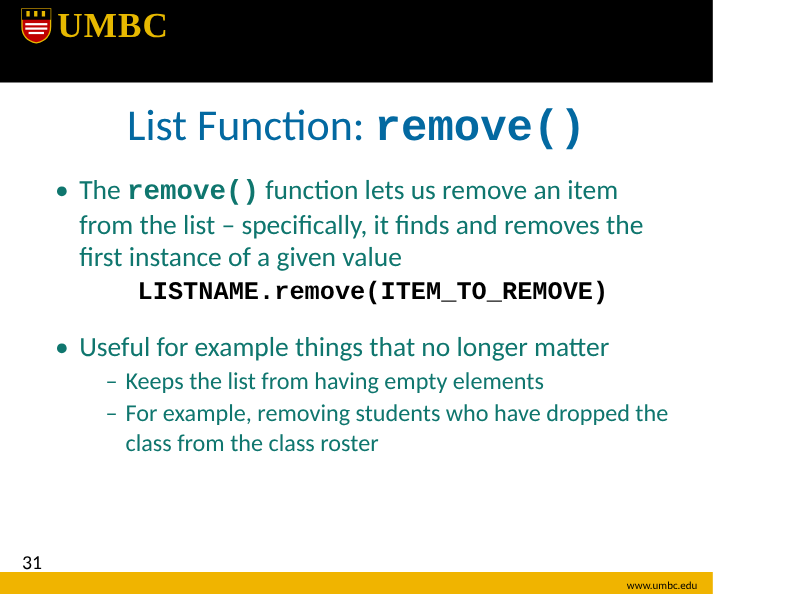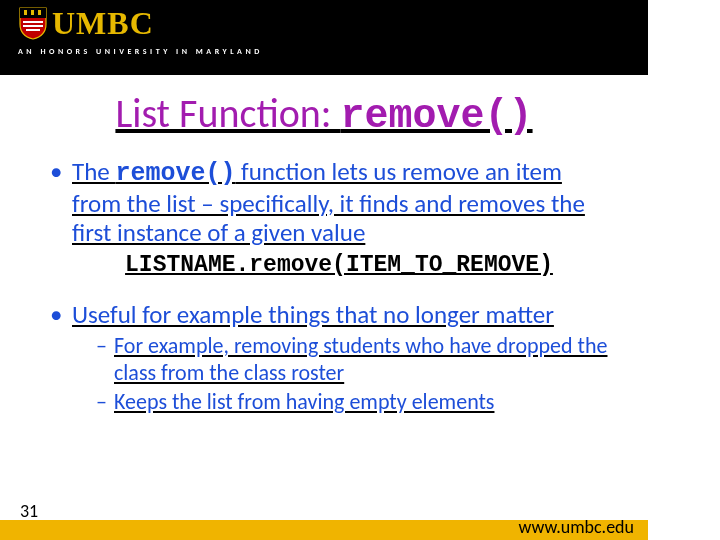--- a/index.html
+++ b/index.html
@@ -1,40 +1,40 @@
 <!DOCTYPE html>
 <html><head>
 <meta charset="utf-8">
 <style>
   * { margin: 0; padding: 0; box-sizing: border-box; }
   html, body { width: 720px; height: 540px; font-family: Calibri, Arial, sans-serif; background: #fff; overflow: hidden; }
-  .slide { position: relative; width: 648px; height: 540px; text-decoration: underline; }
+  .slide { position: relative; width: 648px; height: 540px; }
   .header-bar { background: #000; height: 75px; width: 100%; padding: 6px 0 0 18px; }
   .logo { display: flex; flex-direction: column; }
   .logo-top { display: flex; align-items: center; gap: 4px; }
   .logo-mark { display: inline-block; }
   .logo-mark svg { display: block; }
   .logo-text { font-family: Georgia, 'Times New Roman', serif; font-weight: 700; color: #e6b800; font-size: 32px; letter-spacing: 1px; line-height: 1; }
   .tagline { color: #fff; font-size: 8px; letter-spacing: 3.5px; margin-top: 6px; font-weight: 600; }
   .tagline .bold { font-weight: 800; }
-  .title { text-align: center; font-size: 40px; font-weight: 400; margin: 14px 0 18px 0; color: #a21caf; }
+  .title { text-align: center; font-size: 40px; font-weight: 400; margin: 14px 0 18px 0; color: #0369a1; }
   .title .mono { font-family: 'Courier New', monospace; font-weight: 700; }
   .content { padding: 0 40px 0 50px; }
   ul.main { list-style: none; }
-  ul.main > li { position: relative; padding-left: 22px; font-size: 25px; line-height: 1.18; color: #1d4ed8; margin-bottom: 4px; }
+  ul.main > li { position: relative; padding-left: 22px; font-size: 25px; line-height: 1.18; color: #0f766e; margin-bottom: 4px; }
   ul.main > li::before { content: "•"; position: absolute; left: 0; top: 0; font-size: 25px; }
   .mono { font-family: 'Courier New', monospace; font-weight: 700; }
   .code-line { font-family: 'Courier New', monospace; font-weight: 700; font-size: 23px; margin: 4px 0 0 20px; text-align: center; }
   .spacer { height: 22px; }
   ul.sub { list-style: none; margin: 4px 0 0 24px; }
   ul.sub > li { font-size: 22px; line-height: 1.22; padding-left: 18px; position: relative; margin-bottom: 2px; }
   ul.sub > li::before { content: "–"; position: absolute; left: 0; top: 0; }
   .footer-bar { position: absolute; bottom: 0; left: 0; width: 100%; height: 20px; background: #f0b400; }
   .page-num { position: absolute; bottom: 18px; left: 20px; font-size: 18px; color: #000; text-align: center; }
-  .footer-link { position: absolute; bottom: 2px; right: 14px; font-size: 18px; color: #000; }
+  .footer-link { position: absolute; bottom: 2px; right: 14px; font-size: 10px; color: #000; }
 </style>
 </head>
 <body>
 
 <div class="slide">
 
   <div class="header-bar">
     <div class="logo">
       <div class="logo-top">
         <span class="logo-mark">
@@ -44,24 +44,20 @@
             <rect x="6" y="4" width="3" height="5" fill="#e6b800"></rect>
             <rect x="13" y="4" width="3" height="5" fill="#e6b800"></rect>
             <rect x="20" y="4" width="3" height="5" fill="#e6b800"></rect>
             <rect x="5" y="15" width="20" height="2" fill="#fff"></rect>
             <rect x="5" y="19" width="20" height="2" fill="#fff"></rect>
             <rect x="8" y="23" width="14" height="2" fill="#fff"></rect>
           </svg>
         </span>
         <span class="logo-text">UMBC</span>
       </div>
-      <div class="tagline">
-        <span class="bold">AN HONORS UNIVERSITY</span>
-        <span>IN MARYLAND</span>
-      </div>
     </div>
   </div>
 
   <h1 class="title">
     <span>List Function: </span><span class="mono">remove()</span>
   </h1>
 
   <div class="content">
     <ul class="main">
       <li>
@@ -69,22 +65,22 @@
       </li>
     </ul>
     <div class="code-line">LISTNAME.remove(ITEM_TO_REMOVE)</div>
 
     <div class="spacer"></div>
 
     <ul class="main">
       <li>
         <span>Useful for example things that no longer matter</span>
         <ul class="sub">
+          <li>Keeps the list from having empty elements</li>
           <li>For example, removing students who have dropped the class from the class roster</li>
-          <li>Keeps the list from having empty elements</li>
         </ul>
       </li>
     </ul>
   </div>
 
   <div class="page-num">31</div>
   <div class="footer-bar"></div>
   <div class="footer-link">www.umbc.edu</div>
 </div>
 

